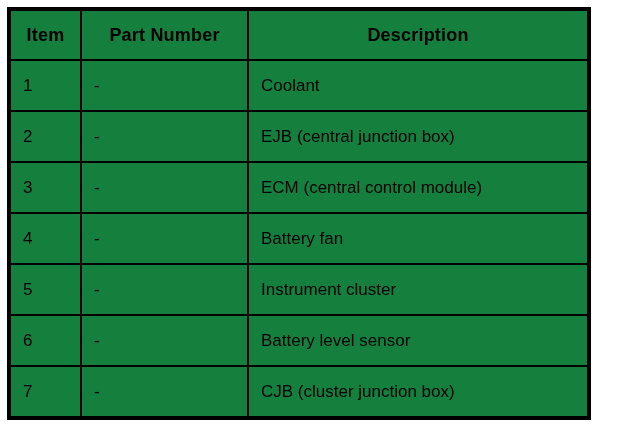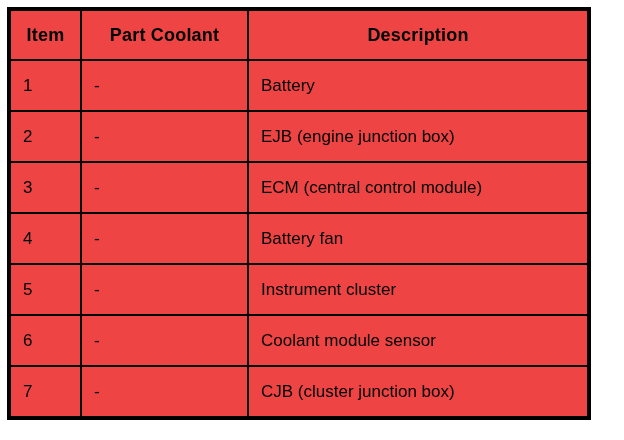--- a/index.html
+++ b/index.html
@@ -22,21 +22,21 @@
     position: absolute;
     left: 7px;
     top: 7px;
     border-collapse: collapse;
     table-layout: fixed;
     border: 4px solid #000000;
   }
   .parts-table th,
   .parts-table td {
     border: 2px solid #000000;
-    background: #ef4444;
+    background: #15803d;
     overflow: hidden;
     white-space: nowrap;
   }
   .parts-table th {
     height: 46px;
     font-size: 18px;
     font-weight: bold;
     text-align: center;
     vertical-align: middle;
     letter-spacing: 0.2px;
@@ -59,54 +59,54 @@
 <div class="page">
   <table class="parts-table">
     <colgroup>
       <col class="col-item">
       <col class="col-part">
       <col class="col-desc">
     </colgroup>
     <thead>
       <tr>
         <th>Item</th>
-        <th>Part Coolant</th>
+        <th>Part Number</th>
         <th>Description</th>
       </tr>
     </thead>
     <tbody>
       <tr>
         <td>1</td>
         <td>-</td>
-        <td>Battery</td>
+        <td>Coolant</td>
       </tr>
       <tr>
         <td>2</td>
         <td>-</td>
-        <td>EJB (engine junction box)</td>
+        <td>EJB (central junction box)</td>
       </tr>
       <tr>
         <td>3</td>
         <td>-</td>
         <td>ECM (central control module)</td>
       </tr>
       <tr>
         <td>4</td>
         <td>-</td>
         <td>Battery fan</td>
       </tr>
       <tr>
         <td>5</td>
         <td>-</td>
         <td>Instrument cluster</td>
       </tr>
       <tr>
         <td>6</td>
         <td>-</td>
-        <td>Coolant module sensor</td>
+        <td>Battery level sensor</td>
       </tr>
       <tr>
         <td>7</td>
         <td>-</td>
         <td>CJB (cluster junction box)</td>
       </tr>
     </tbody>
   </table>
 </div>
 

